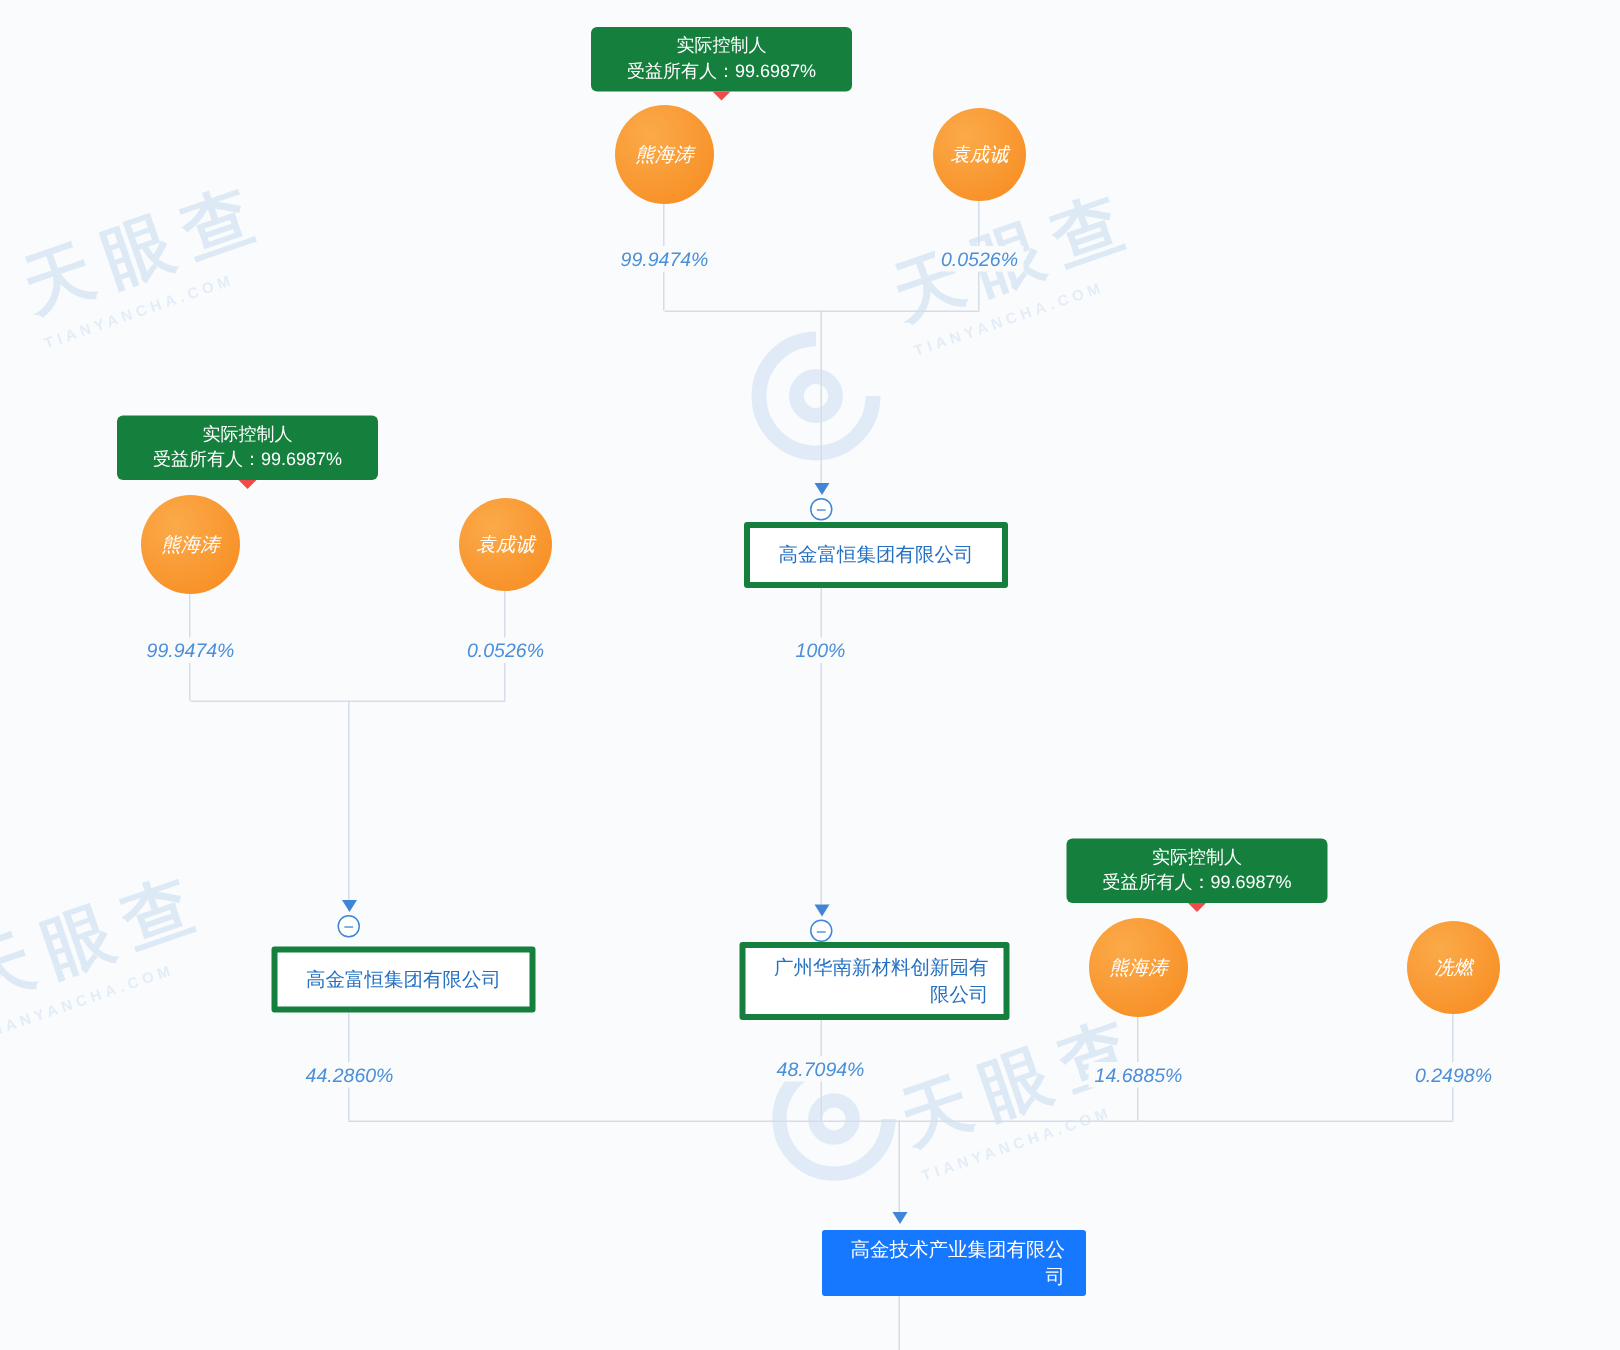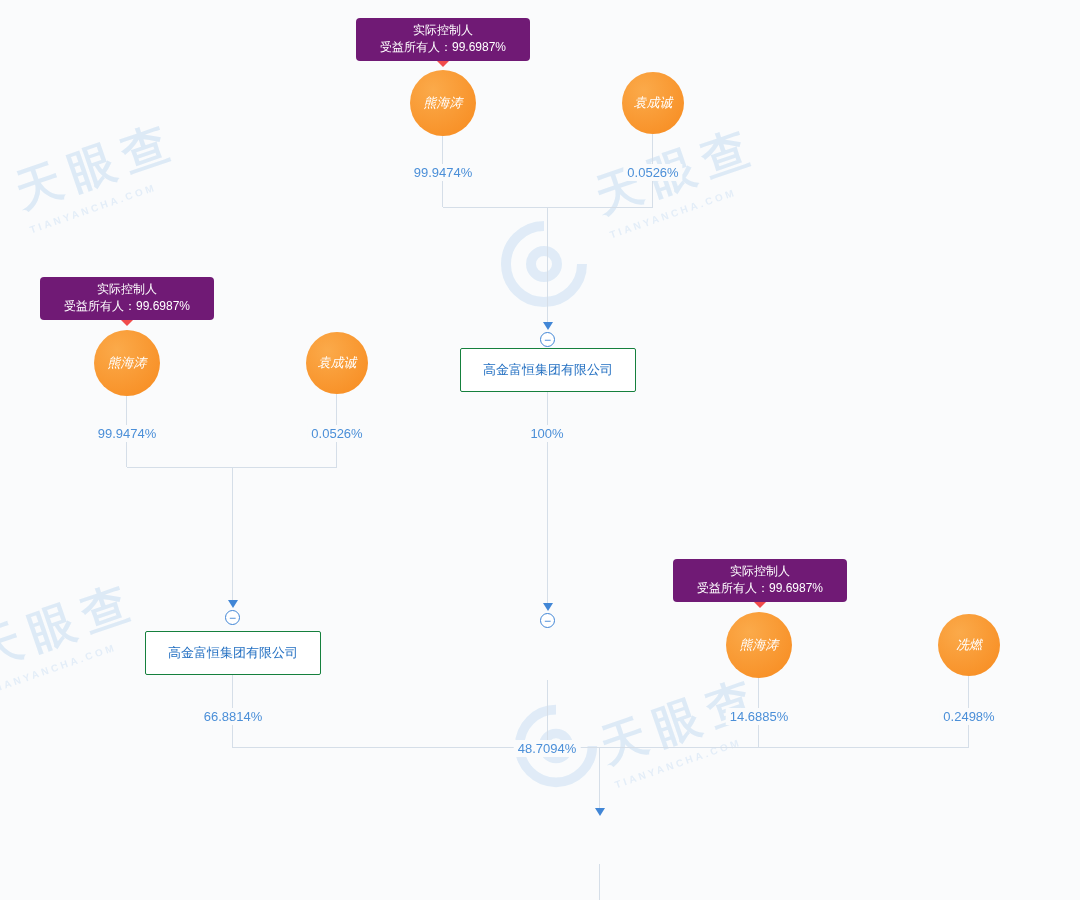--- a/index.html
+++ b/index.html
@@ -19,36 +19,36 @@
 
   
   .arrow-down{position:absolute;width:0;height:0;z-index:2;
     border-left:5px solid transparent;border-right:5px solid transparent;border-top:8px solid #4186d6;}
 
   
   .minus{position:absolute;width:15px;height:15px;box-sizing:border-box;border:1px solid #4186d6;border-radius:50%;
     background:#fff;color:#4186d6;font-size:12px;line-height:12px;display:flex;align-items:center;justify-content:center;z-index:3;}
 
   
-  .cbox{position:absolute;box-sizing:border-box;background:#fff;border:1px solid #15803d;border-radius:2px;
+  .cbox{position:absolute;box-sizing:border-box;background:#fff;border:4px solid #15803d;border-radius:2px;
     color:#2470c2;font-size:13px;line-height:1.35;display:flex;align-items:center;justify-content:center;
-    text-align:right;padding:4px 10px;z-index:2;cursor:pointer;}
+    text-align:right;padding:4px 10px;z-index:2;cursor:pointer;margin-left:36px;}
   .cbox.root{background:#1677ff;border-color:#1677ff;color:#fff;}
 
   
   .pcircle{position:absolute;border-radius:50%;background:radial-gradient(circle at 35% 30%,#fbaa4a,#f78a1e);
     color:#fff;font-size:13px;display:flex;align-items:center;justify-content:center;z-index:2;cursor:pointer;font-style:italic;}
 
   
   .pct{position:absolute;transform:translateX(-50%);background:#fafbfc;color:#4b8fd8;font-size:13px;
-    padding:1px 4px;white-space:nowrap;z-index:2;}
+    padding:1px 4px;white-space:nowrap;z-index:2;font-style:italic;}
 
   
-  .badge{position:absolute;box-sizing:border-box;background:#701a75;color:#fff;border-radius:4px;
-    font-size:12px;line-height:1.45;text-align:center;padding:4px 12px;z-index:3;}
+  .badge{position:absolute;box-sizing:border-box;background:#15803d;color:#fff;border-radius:4px;
+    font-size:12px;line-height:1.45;text-align:center;padding:4px 12px;z-index:3;margin-left:38px;}
   .badge::after{content:"";position:absolute;left:50%;bottom:-6px;transform:translateX(-50%);
     border-left:6px solid transparent;border-right:6px solid transparent;border-top:6px solid #f04b4b;}
 </style>
 </head>
 <body>
 
 <div id="stage">
 
   <div class="wm" style="left:15px;top:135px;">
     <span class="wm-brand">天眼查</span>
@@ -122,27 +122,29 @@
   <div class="badge" style="left:40px;top:277px;width:174px;">
     <div>实际控制人</div>
     <div>受益所有人：99.6987%</div>
   </div>
   <div class="pcircle" style="left:94px;top:330px;width:66px;height:66px;">熊海涛</div>
   <div class="pcircle" style="left:306px;top:332px;width:62px;height:62px;">袁成诚</div>
   <div class="pct" style="left:127px;top:425px;">99.9474%</div>
   <div class="pct" style="left:337px;top:425px;">0.0526%</div>
 
   <div class="cbox" style="left:145px;top:631px;width:176px;height:44px;">高金富恒集团有限公司</div>
-  <div class="pct" style="left:233px;top:708px;">66.8814%</div>
+  <div class="pct" style="left:233px;top:708px;">44.2860%</div>
 
-  <div class="pct" style="left:547px;top:740px;">48.7094%</div>
+  <div class="cbox" style="left:457px;top:628px;width:180px;height:52px;">广州华南新材料创新园有限公司</div>
+  <div class="pct" style="left:547px;top:704px;">48.7094%</div>
 
   <div class="badge" style="left:673px;top:559px;width:174px;">
     <div>实际控制人</div>
     <div>受益所有人：99.6987%</div>
   </div>
   <div class="pcircle" style="left:726px;top:612px;width:66px;height:66px;">熊海涛</div>
   <div class="pcircle" style="left:938px;top:614px;width:62px;height:62px;">冼燃</div>
   <div class="pct" style="left:759px;top:708px;">14.6885%</div>
   <div class="pct" style="left:969px;top:708px;">0.2498%</div>
 
+  <div class="cbox root" style="left:512px;top:820px;width:176px;height:44px;">高金技术产业集团有限公司</div>
 
 </div>
 
 </body></html>

